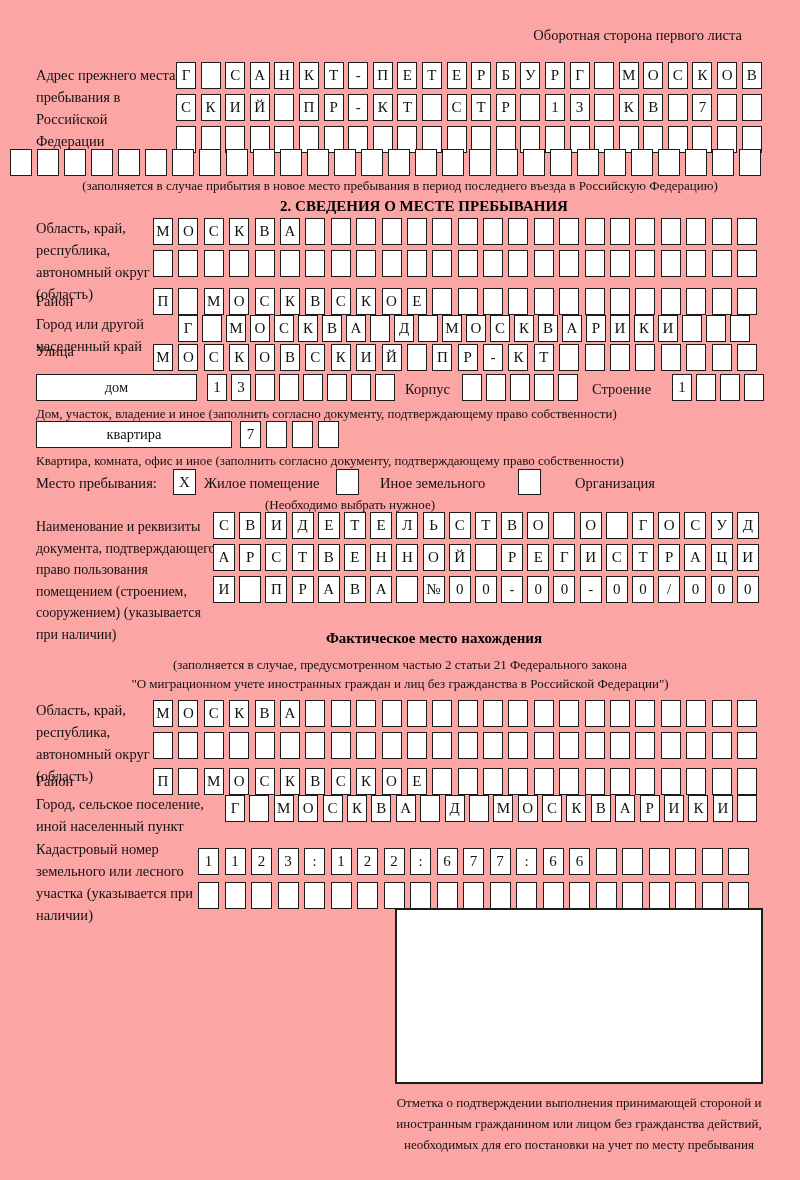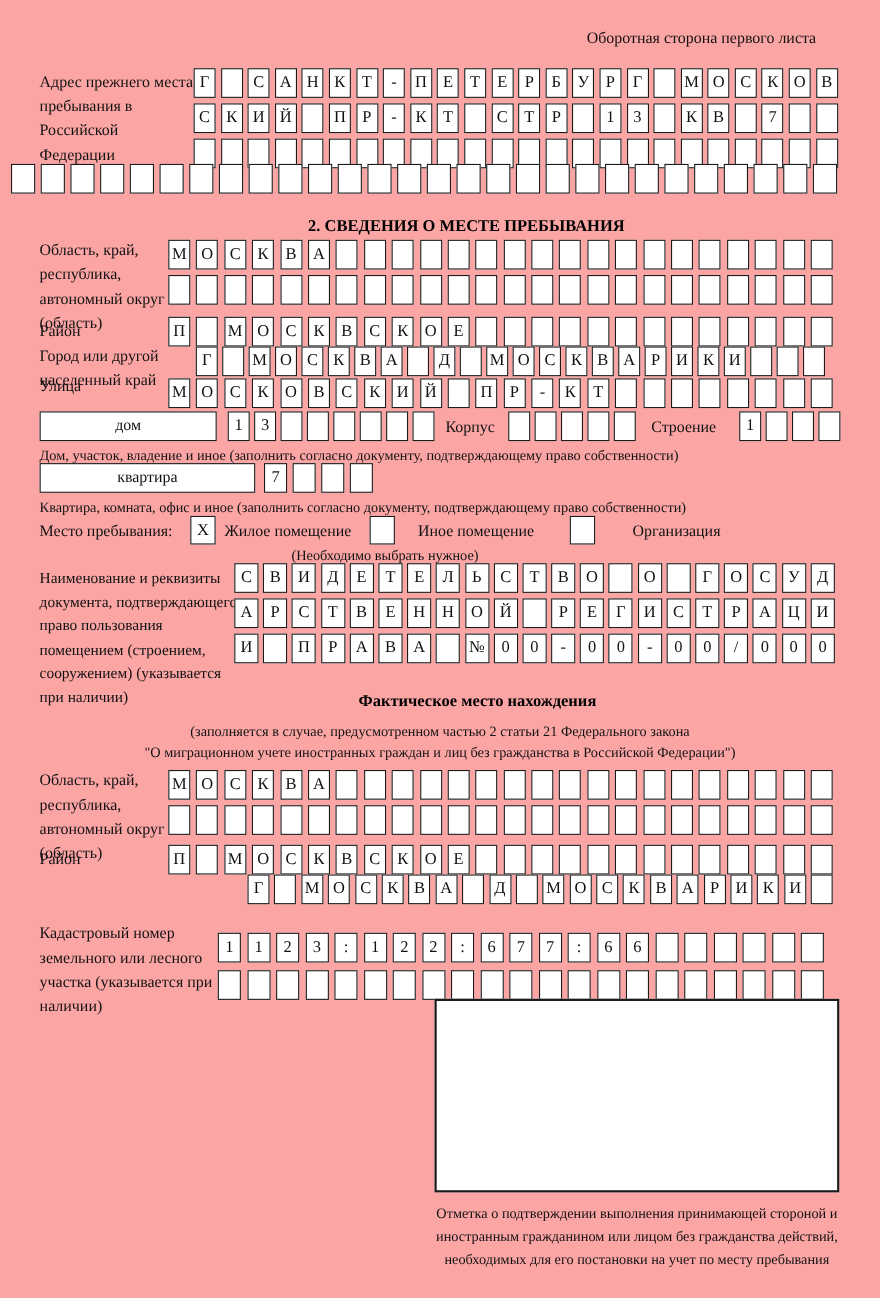--- a/index.html
+++ b/index.html
@@ -219,20 +219,21 @@
       <div class="box"></div>
       <div class="box"></div>
       <div class="box"></div>
       <div class="box"></div>
       <div class="box"></div>
       <div class="box"></div>
       <div class="box"></div>
       <div class="box"></div>
       <div class="box"></div>
     </div>
+  <div id="prev-caption" class="abs cap center">(заполняется в случае прибытия в новое место пребывания в период последнего въезда в Российскую Федерацию)</div>
 
   <div id="sec2-title" class="abs ttl center">2. СВЕДЕНИЯ О МЕСТЕ ПРЕБЫВАНИЯ</div>
 
   <div id="reg1-label" class="abs lbl">Область, край, республика, автономный округ (область)</div>
   <div id="reg1-r1" class="box-row g-24">
       <div class="box">М</div>
       <div class="box">О</div>
       <div class="box">С</div>
       <div class="box">К</div>
       <div class="box">В</div>
@@ -401,21 +402,21 @@
       <div class="box"></div>
       <div class="box"></div>
       <div class="box"></div>
     </div>
   <div id="apt-caption" class="abs cap">Квартира, комната, офис и иное (заполнить согласно документу, подтверждающему право собственности)</div>
 
   <div id="stay-label" class="abs lbl">Место пребывания:</div>
   <div id="stay-box1" class="cbox">X</div>
   <div id="stay-opt1" class="abs lbl">Жилое помещение</div>
   <div id="stay-box2" class="cbox"></div>
-  <div id="stay-opt2" class="abs lbl">Иное помещение</div>
+  <div id="stay-opt2" class="abs lbl">Иное земельного</div>
   <div id="stay-box3" class="cbox"></div>
   <div id="stay-opt3" class="abs lbl">Организация</div>
   <div id="stay-note" class="abs cap">(Необходимо выбрать нужное)</div>
 
   <div id="doc-label" class="abs lbl">Наименование и реквизиты документа, подтверждающего право пользования помещением (строением, сооружением) (указывается при наличии)</div>
   <div id="doc-r1" class="box-row g-doc">
       <div class="box">С</div>
       <div class="box">В</div>
       <div class="box">И</div>
       <div class="box">Д</div>
@@ -563,20 +564,21 @@
       <div class="box"></div>
       <div class="box"></div>
       <div class="box"></div>
       <div class="box"></div>
       <div class="box"></div>
       <div class="box"></div>
       <div class="box"></div>
       <div class="box"></div>
     </div>
 
+  <div id="city2-label" class="abs lbl">Город, сельское поселение, иной населенный пункт</div>
   <div id="city2-r1" class="box-row g-city2">
       <div class="box">Г</div>
       <div class="box"></div>
       <div class="box">М</div>
       <div class="box">О</div>
       <div class="box">С</div>
       <div class="box">К</div>
       <div class="box">В</div>
       <div class="box">А</div>
       <div class="box"></div>

